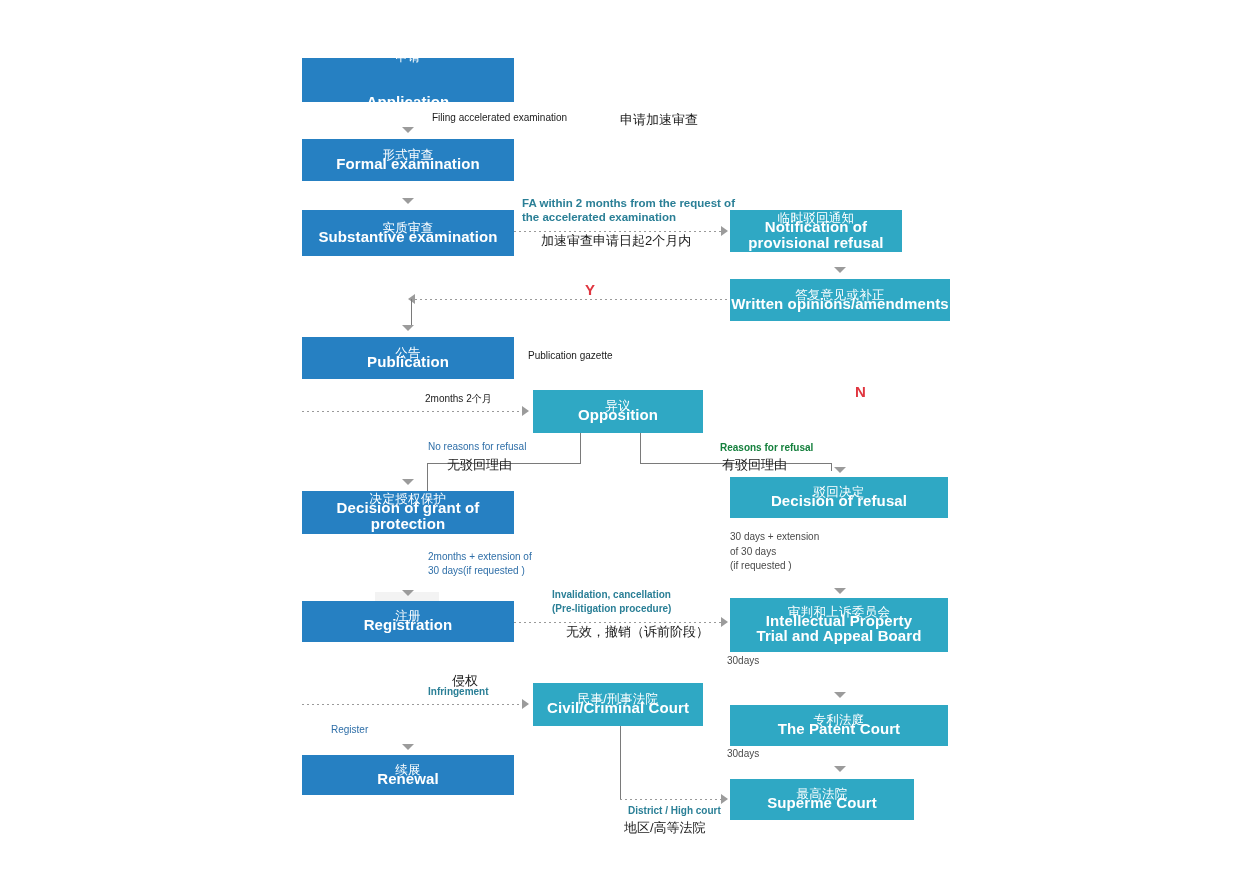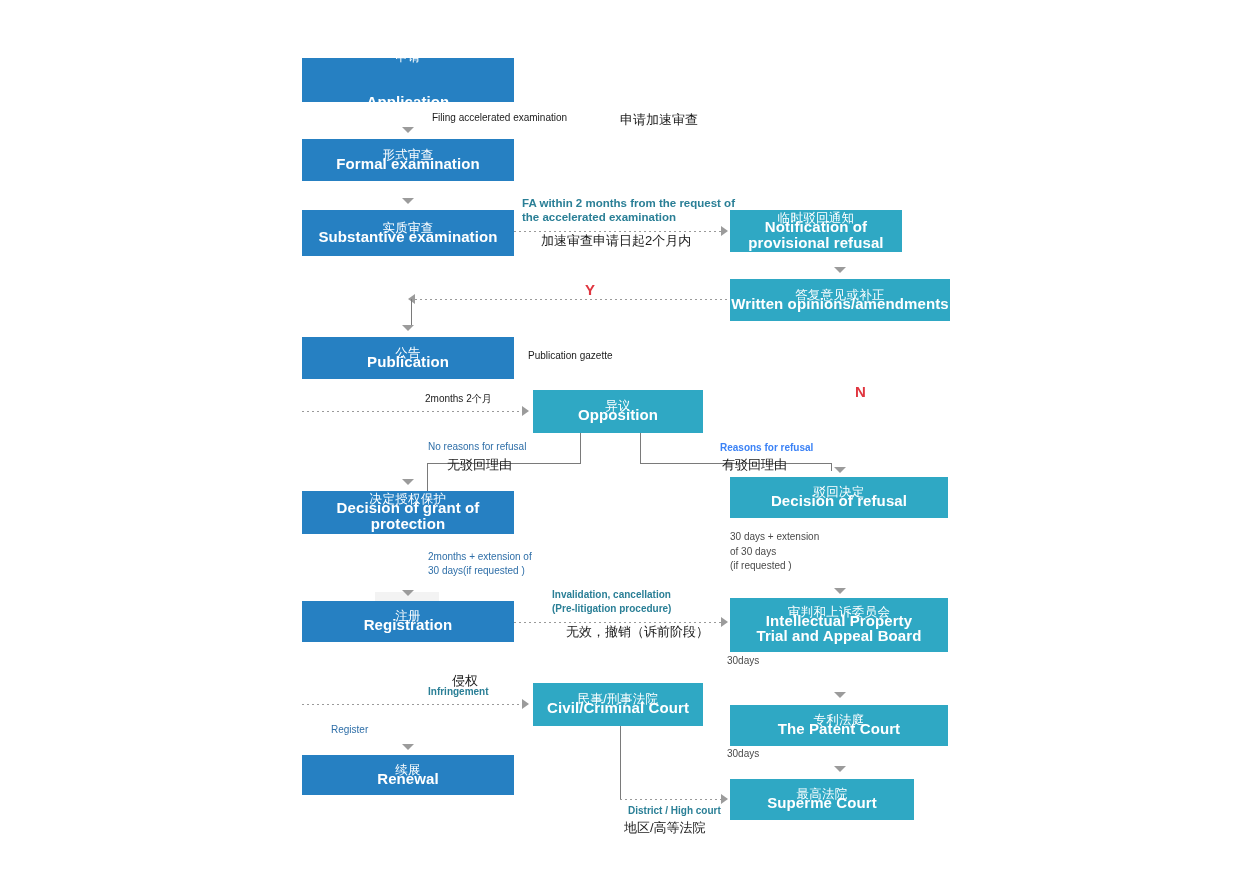--- a/index.html
+++ b/index.html
@@ -81,21 +81,21 @@
   .lbl{
     position:absolute;
     font-size:10px;
     line-height:1.25;
     white-space:pre;
     color:#333333;
   }
   .lbl.cn{font-size:13px;color:#262626;}
   .lbl.teal-t{color:#2a7f96;font-weight:600;}
   .lbl.blue-t{color:#2f6fa8;}
-  .lbl.red-t{color:#3b82f6;font-weight:600;}
+  .lbl.red-t{color:#15803d;font-weight:600;}
   .lbl.grey-t{color:#4a4a4a;}
   .lbl.dark{color:#1a1a1a;}
   .lbl.big-red{color:#e0353f;font-weight:700;font-size:15px;}
 
   .ghost{
     position:absolute;
     background:#e9e9e9;
     opacity:.55;
   }
 </style>

